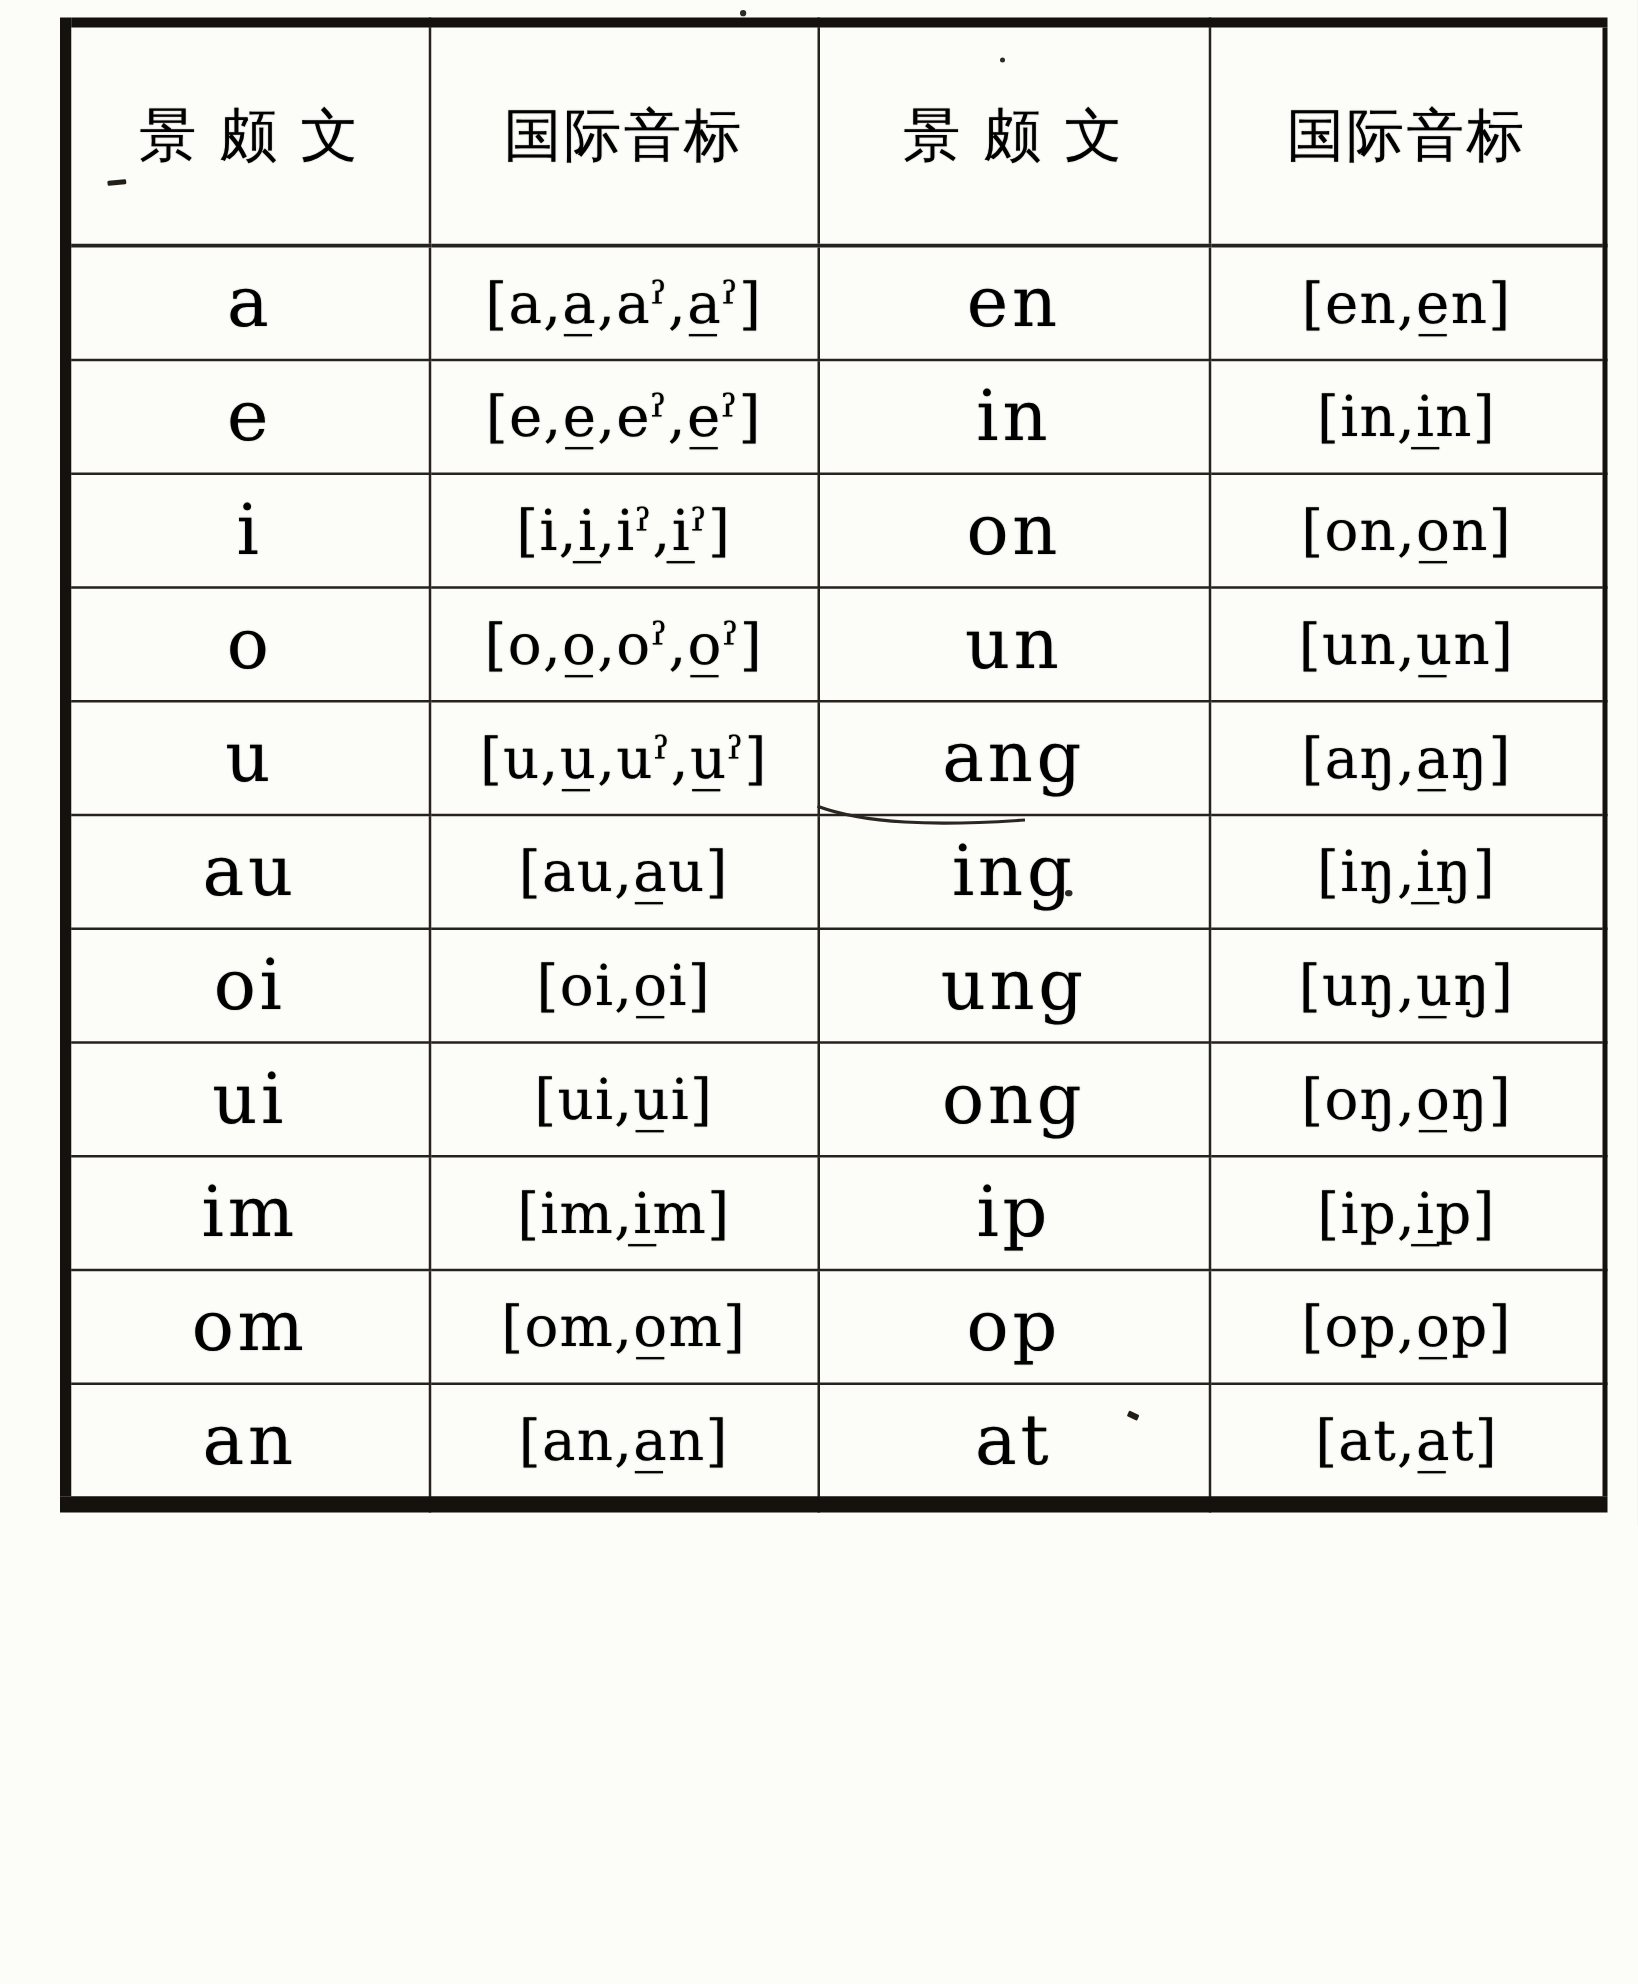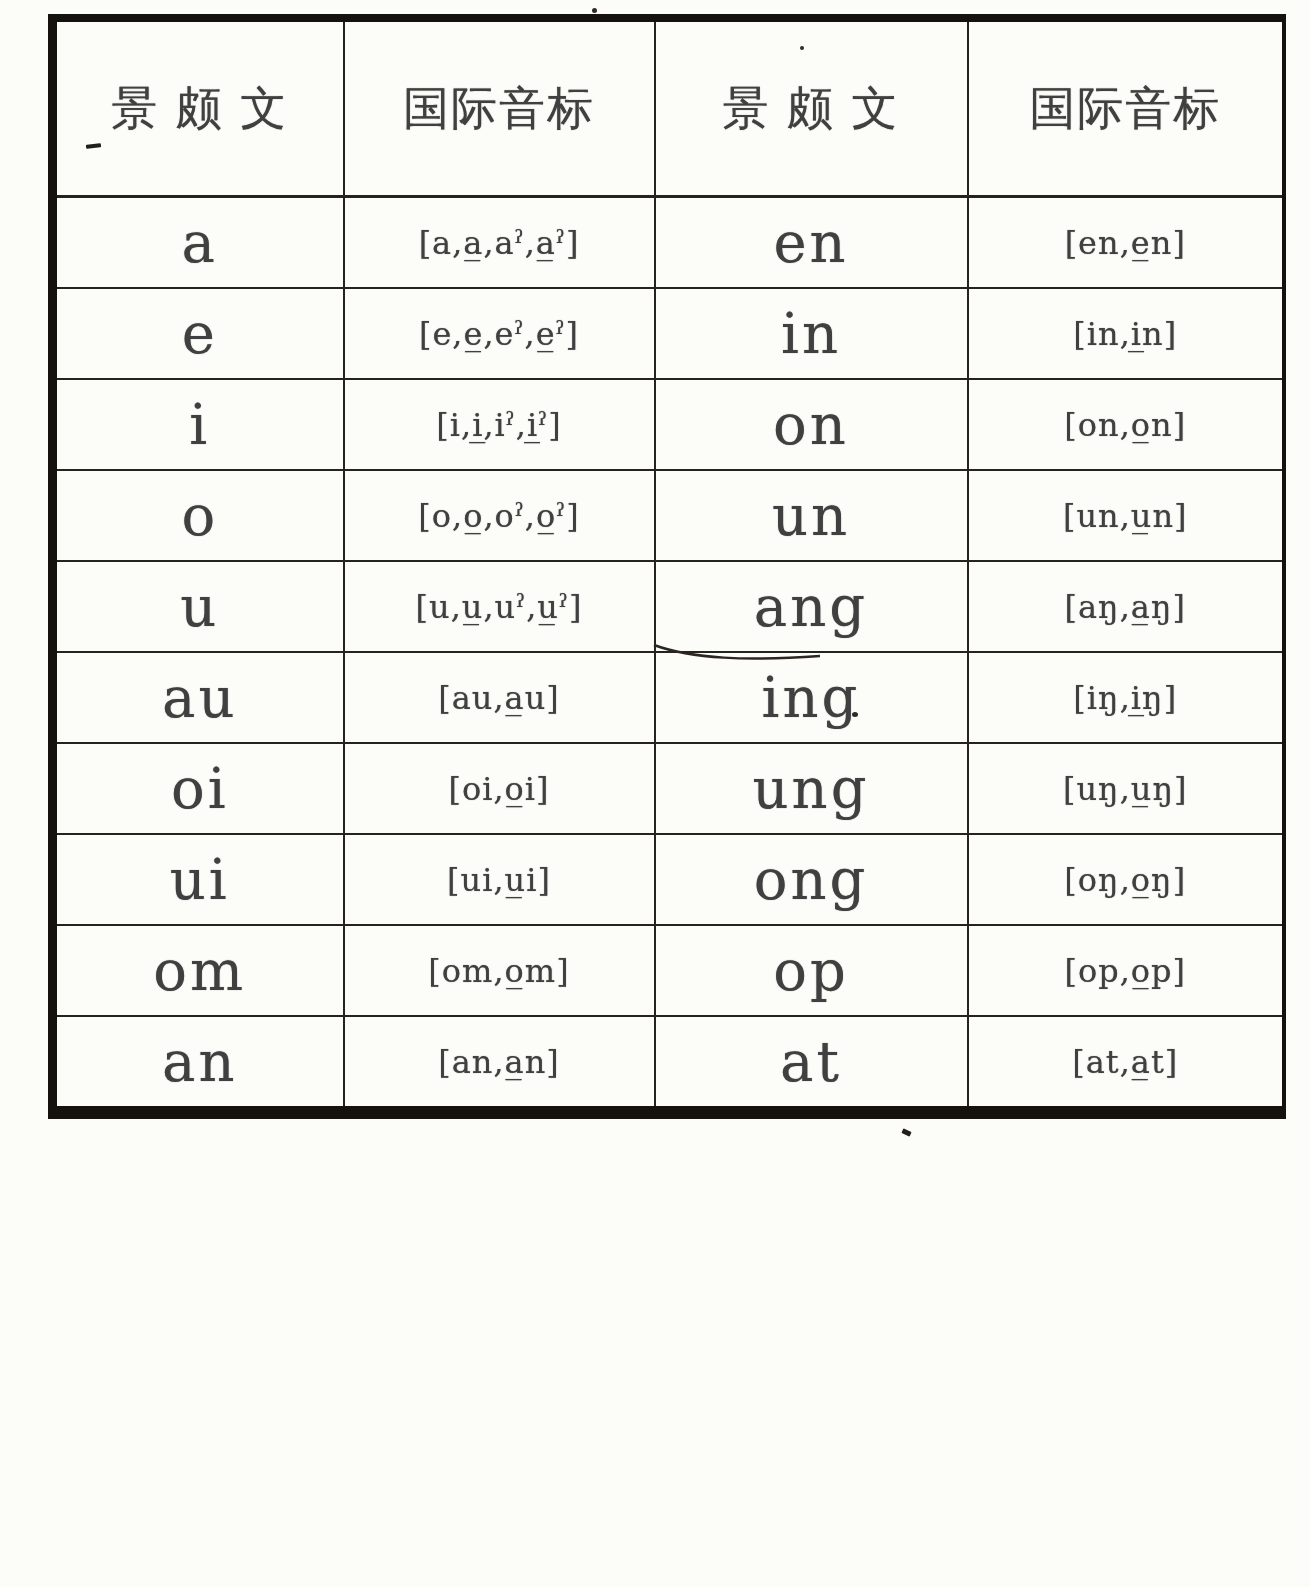--- a/index.html
+++ b/index.html
@@ -7,21 +7,21 @@
     padding: 0;
     background: #f1efe9;
   }
   .page {
     position: relative;
     width: 1310px;
     height: 1587px;
     background: #fcfcf9;
     overflow: hidden;
     font-family: "DejaVu Serif", "DejaVu Sans", serif;
-    color: #404040;
+    color: #000000;
   }
   table.pron {
     position: absolute;
     left: 48px;
     top: 14px;
     width: 1238px;
     border-collapse: collapse;
     table-layout: fixed;
     border: 3px solid #15110c;
     border-left-width: 9px;
@@ -43,21 +43,21 @@
     font-size: 46px;
     font-weight: normal;
     letter-spacing: 2px;
   }
   tbody td { height: 89px; }
   td.orth {
     font-size: 56px;
     letter-spacing: 3px;
   }
   td.ipa {
-    font-size: 32px;
+    font-size: 45px;
     letter-spacing: 1px;
   }
   
   .speck {
     position: absolute;
     background: #2e2a24;
     border-radius: 50%;
   }
   .dash-mark {
     position: absolute;
@@ -130,20 +130,26 @@
         <td class="orth">ung</td>
         <td class="ipa">[uŋ,u̲ŋ]</td>
       </tr>
       <tr>
         <td class="orth">ui</td>
         <td class="ipa">[ui,u̲i]</td>
         <td class="orth">ong</td>
         <td class="ipa">[oŋ,o̲ŋ]</td>
       </tr>
       <tr>
+        <td class="orth">im</td>
+        <td class="ipa">[im,i̲m]</td>
+        <td class="orth">ip</td>
+        <td class="ipa">[ip,i̲p]</td>
+      </tr>
+      <tr>
         <td class="orth">om</td>
         <td class="ipa">[om,o̲m]</td>
         <td class="orth">op</td>
         <td class="ipa">[op,o̲p]</td>
       </tr>
       <tr>
         <td class="orth">an</td>
         <td class="ipa">[an,a̲n]</td>
         <td class="orth">at</td>
         <td class="ipa">[at,a̲t]</td>

